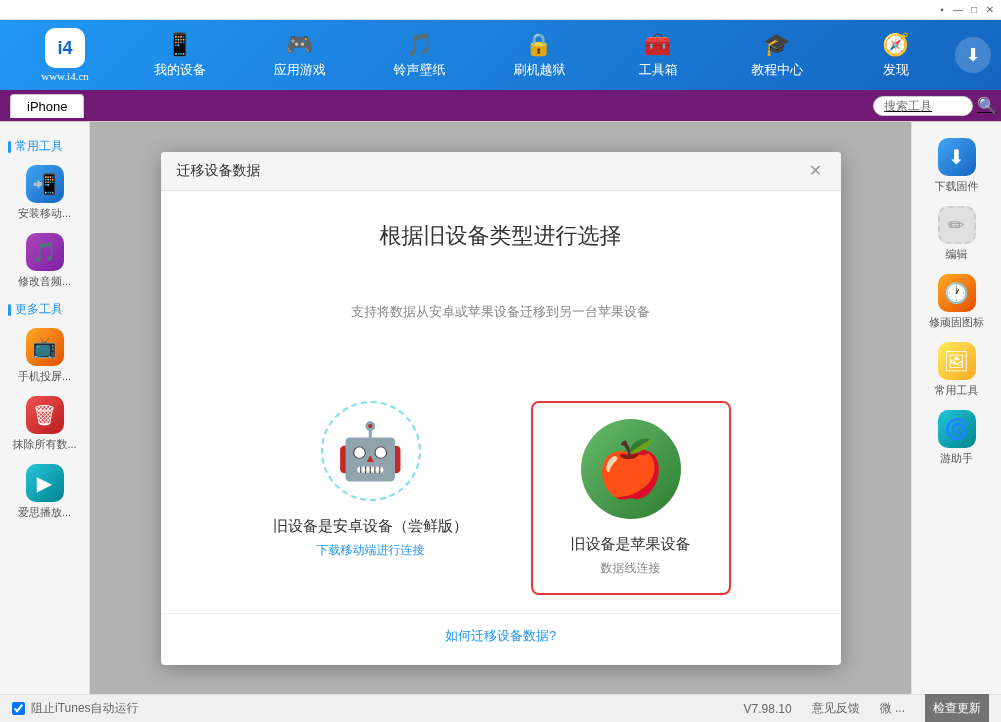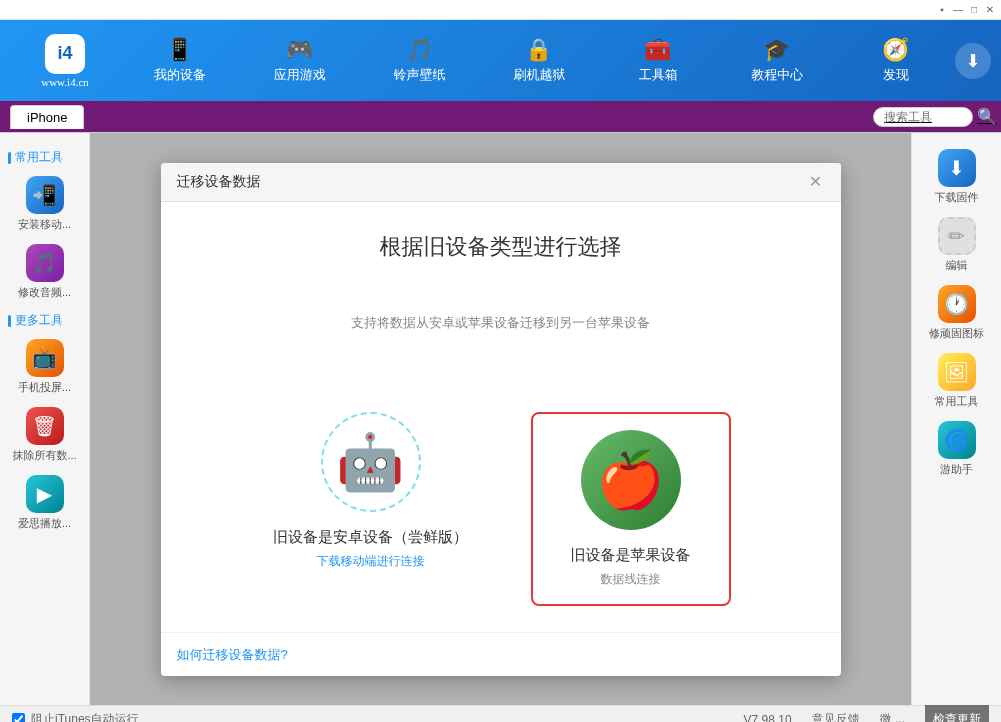--- a/index.html
+++ b/index.html
@@ -17,21 +17,21 @@
     }
     .title-bar-btn {
       width: 14px; height: 14px; margin-left: 2px; font-size: 10px;
       display: flex; align-items: center; justify-content: center;
       cursor: pointer; color: #666;
     }
 
     
     .header {
       background: linear-gradient(135deg, #2196f3, #1565c0);
-      height: 81px;
+      height: 70px;
       display: flex;
       align-items: center;
       padding: 0 10px;
     }
     .logo-area {
       display: flex; flex-direction: column; align-items: center;
       width: 110px; flex-shrink: 0;
     }
     .logo-icon {
       width: 40px; height: 40px; background: #fff;
@@ -133,21 +133,21 @@
 
     
     .center-content {
       flex: 1; background: #fff; position: relative; overflow: hidden;
     }
 
     
     .modal-overlay {
       position: absolute; top: 0; left: 0; right: 0; bottom: 0;
       background: rgba(0,0,0,0.3); z-index: 10;
-      display: flex; align-items: center; justify-content: center;
+      display: flex; align-items: center; justify-content: center; text-align: center;
     }
     .modal {
       background: #fff; border-radius: 4px;
       box-shadow: 0 4px 20px rgba(0,0,0,0.3);
       width: 680px; min-height: 400px;
       position: relative;
       padding-bottom: 40px;
     }
     .modal-header {
       background: #f5f5f5; padding: 10px 16px;
@@ -191,21 +191,21 @@
     }
     .apple-circle {
       background: linear-gradient(135deg, #66bb6a, #2e7d32);
     }
     .option-title { font-size: 15px; color: #333; margin-bottom: 6px; font-weight: 500; }
     .option-desc { font-size: 12px; color: #2196f3; cursor: pointer; }
     .option-desc-gray { font-size: 12px; color: #888; }
     .modal-footer {
       padding: 12px 16px;
       border-top: 1px solid #f0f0f0;
-      position: absolute; bottom: 0; left: 0; right: 0;
+      position: absolute; bottom: 8px; left: 0; right: 0;
     }
     .footer-link { color: #2196f3; font-size: 13px; cursor: pointer; text-decoration: none; }
 
     
     .status-bar {
       height: 28px; background: #f0f0f0; border-top: 1px solid #ddd;
       display: flex; align-items: center; padding: 0 12px;
       font-size: 12px; color: #666;
     }
     .status-checkbox { margin-right: 6px; }

